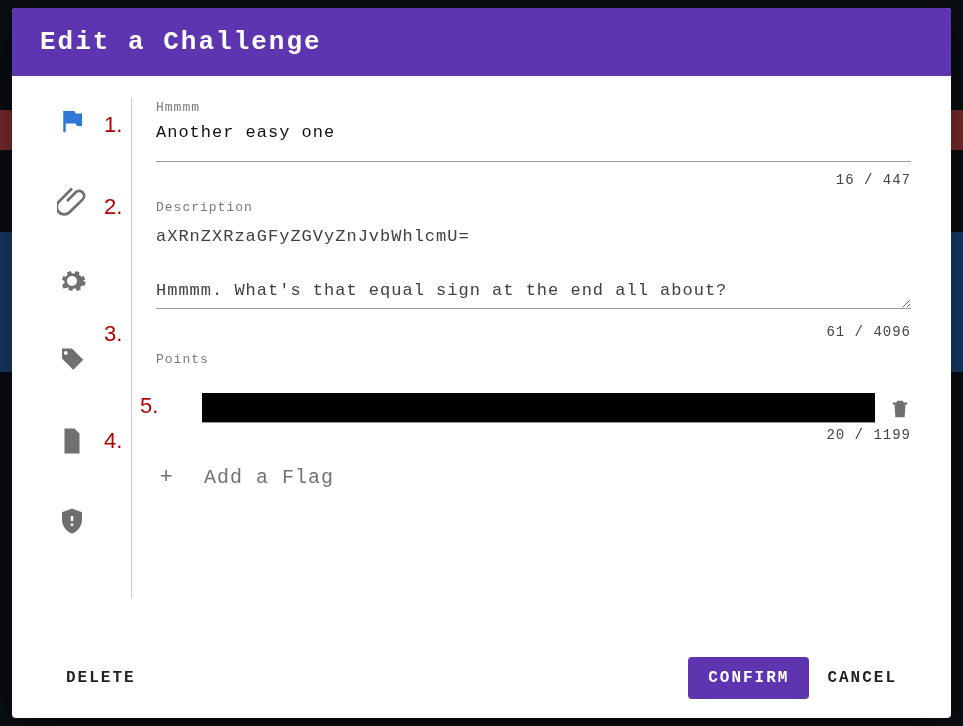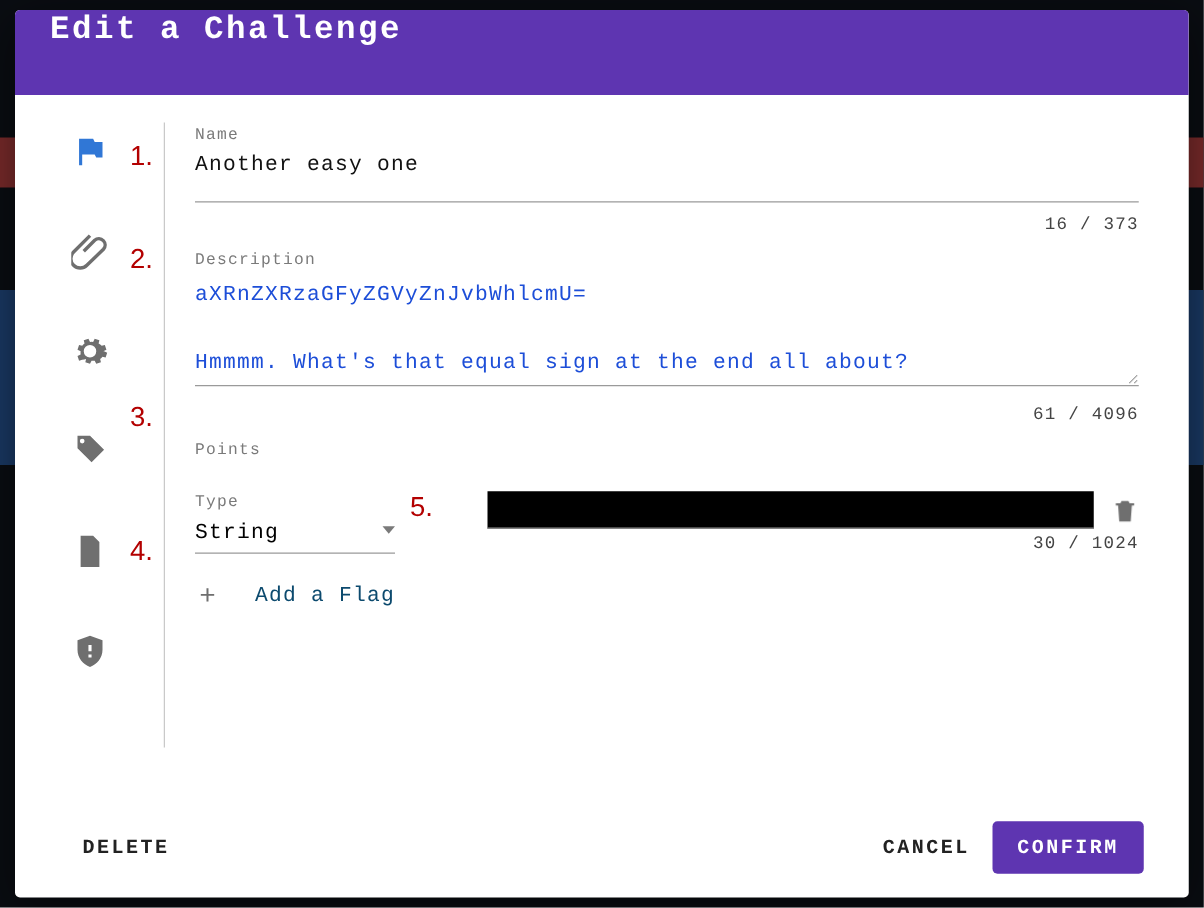--- a/index.html
+++ b/index.html
@@ -20,21 +20,21 @@
     overflow: hidden;
     box-shadow: 0 10px 40px rgba(0,0,0,.5);
     display: flex;
     flex-direction: column;
   }
   .modal-header {
     background: #5e35b1;
     color: #fff;
     height: 68px;
     display: flex;
-    align-items: flex-start;
+    align-items: center;
     padding: 0 28px;
     font-size: 26px;
     letter-spacing: 2px;
     font-weight: bold;
   }
   .modal-body {
     flex: 1;
     display: flex;
     position: relative;
   }
@@ -94,21 +94,21 @@
   .field-textarea {
     width: 100%;
     height: 90px;
     border: none;
     border-bottom: 1px solid #9a9a9a;
     font-family: inherit;
     font-size: 17px;
     letter-spacing: 1px;
     padding: 4px 0 6px 0;
     outline: none;
-    color: #1d4ed8;
+    color: #404040;
     resize: both;
     overflow-y: scroll;
     line-height: 1.6;
   }
   .counter {
     text-align: right;
     font-size: 14px;
     color: #444;
     letter-spacing: 1px;
     margin-top: 2px;
@@ -169,22 +169,22 @@
     margin-top: 22px;
     cursor: pointer;
     width: fit-content;
   }
   .add-flag .plus {
     font-size: 22px;
     color: #6f6f6f;
     width: 20px; text-align:center;
   }
   .add-flag .label {
-    color: #0c4a6e;
-    font-size: 17px;
+    color: #737373;
+    font-size: 20px;
     letter-spacing: 1px;
   }
   .footer {
     height: 70px;
     display: flex;
     align-items: center;
     padding: 0 36px 10px 36px;
     justify-content: center;
   }
   .btn {
@@ -257,67 +257,60 @@
 
       <span class="annot" style="top:36px; left:92px;">1.</span>
       <span class="annot" style="top:118px; left:92px;">2.</span>
       <span class="annot" style="top:245px; left:92px;">3.</span>
       <span class="annot" style="top:352px; left:92px;">4.</span>
     </div>
 
     <div class="content">
 
       <div class="field">
-        <div class="field-label">Name</div>
+        <div class="field-label">Hmmmm</div>
         <input class="field-input" value="Another easy one" style="">
       </div>
-      <div class="counter">16 / 373</div>
+      <div class="counter">16 / 447</div>
 
       <div class="field">
         <div class="field-label">Description</div>
         <textarea class="field-textarea" style="">aXRnZXRzaGFyZGVyZnJvbWhlcmU=
 
 Hmmmm. What's that equal sign at the end all about?</textarea>
       </div>
       <div class="counter">61 / 4096</div>
 
       <div class="field">
         <div class="field-label">Points</div>
       </div>
 
       <div class="flag-row">
-        <div class="type-col">
-          <div class="field-label">Type</div>
-          <div class="select-wrap">
-            <span>String</span>
-            <span class="select-caret"></span>
-          </div>
-        </div>
         <span class="annot" style="position:relative; top:-24px; left:-16px;">5.</span>
         <div class="flag-col">
           <div class="flag-input-wrap">
             <div class="flag-redact"></div>
             <div class="trash">
               <svg viewBox="0 0 24 24" fill="currentColor">
                   <path d="M6 7h12l-1 14H7L6 7zm3-4h6l1 2h4v2H4V5h4l1-2z"></path>
                 </svg>
             </div>
           </div>
-          <div class="flag-counter">30 / 1024</div>
+          <div class="flag-counter">20 / 1199</div>
         </div>
       </div>
 
       <div class="add-flag">
         <span class="plus">+</span>
         <span class="label">Add a Flag</span>
       </div>
 
     </div>
   </div>
 
   <div class="footer">
     <button class="btn">DELETE</button>
     <div class="spacer"></div>
+    <button class="btn confirm">CONFIRM</button>
     <button class="btn">CANCEL</button>
-    <button class="btn confirm">CONFIRM</button>
   </div>
 
 </div>
 
 </body></html>

